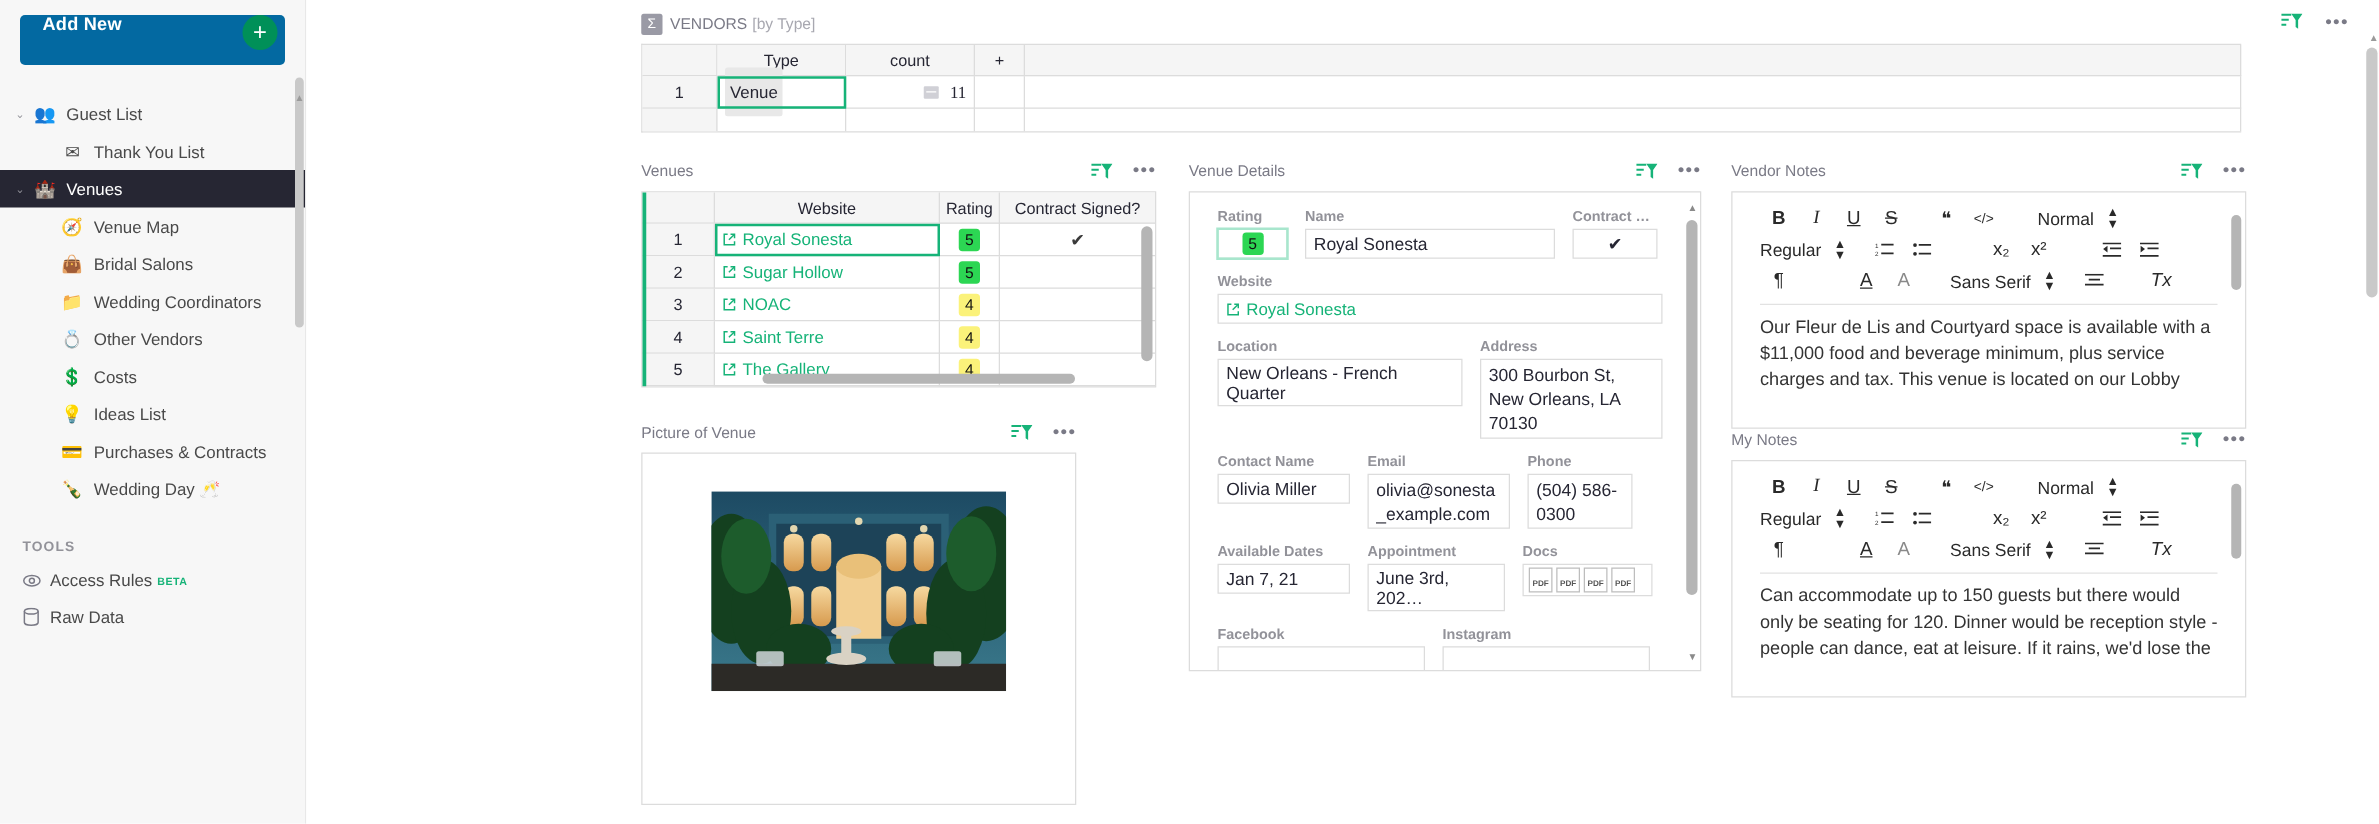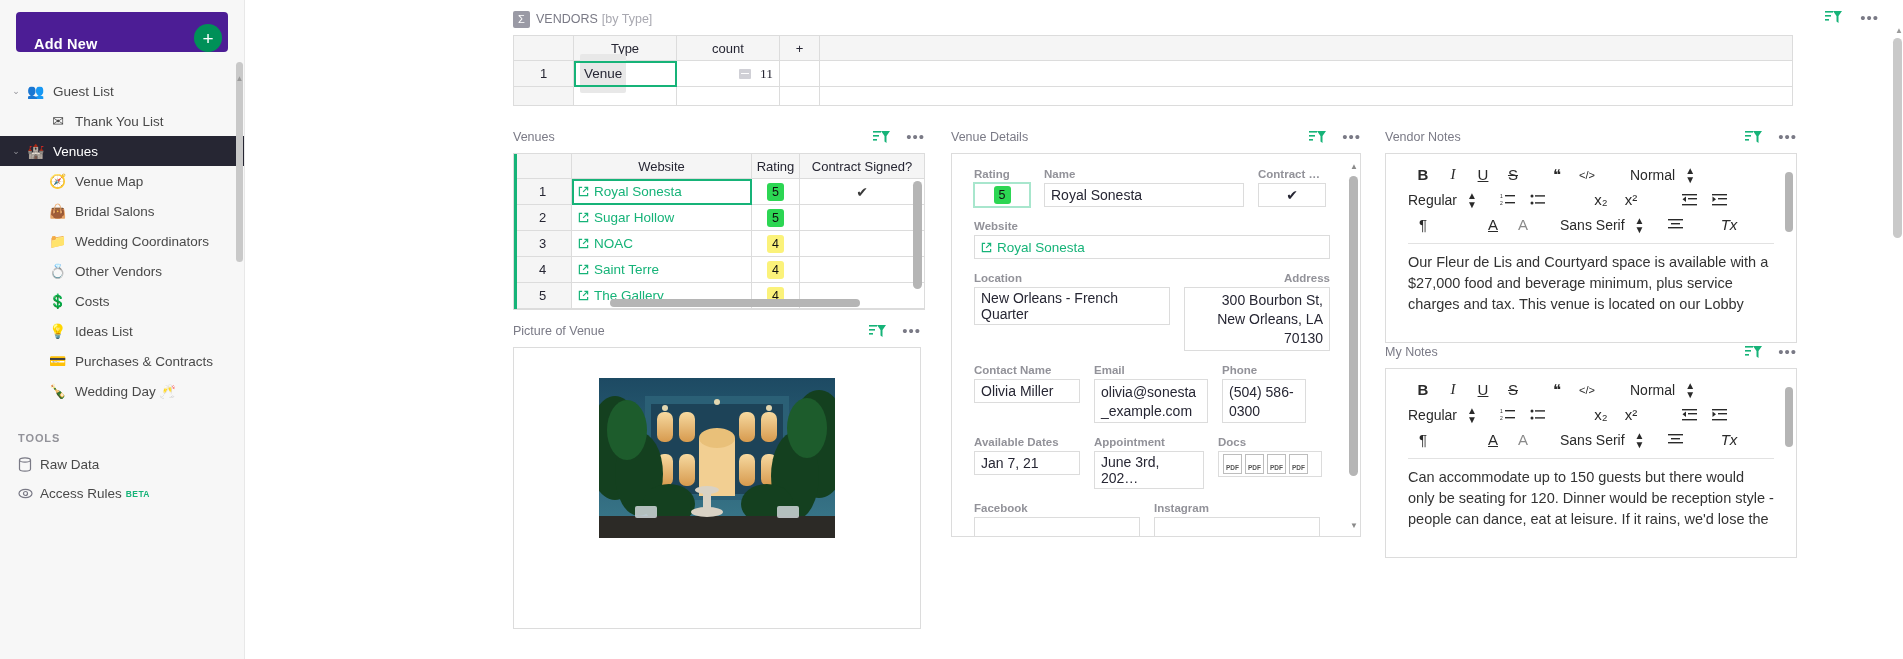--- a/index.html
+++ b/index.html
@@ -12,22 +12,22 @@
   .app { display:flex; width:1903px; height:659px; }
 
   
   .sidebar {
     width:245px; min-width:245px; height:659px;
     background:#f7f7f7; border-right:1px solid #e8e8e8;
     position:relative; overflow:hidden;
   }
   .addnew-wrap { padding:12px 16px 10px 16px; }
   .addnew {
-    height:40px; border-radius:4px; background:#4c1d95;
-    display:flex; align-items:flex-end; justify-content:space-between;
+    height:40px; border-radius:4px; background:#0369a1;
+    display:flex; align-items:flex-start; justify-content:space-between;
     padding:0 6px 0 18px; color:#fff; cursor:pointer;
   }
   .addnew-label { font-weight:bold; font-size:14.5px; letter-spacing:.2px; }
   .addnew-plus {
     width:28px; height:28px; border-radius:50%; background:#009058;
     display:flex; align-items:center; justify-content:center;
     font-size:19px; line-height:1; color:#fff;
   }
   .nav { margin-top:14px; }
   .nav-item {
@@ -152,21 +152,21 @@
   .vg-vscroll {
     position:absolute; right:2px; top:27px; width:9px; height:108px;
     background:#b5b5b5; border-radius:5px; z-index:4;
   }
   .vg-hscroll {
     position:absolute; left:96px; bottom:2px; height:8px; width:250px;
     background:#b5b5b5; border-radius:5px; z-index:4;
   }
 
   
-  .pic-widget { position:absolute; left:268px; top:320px; width:408px; }
+  .pic-widget { position:absolute; left:268px; top:335px; width:348px; }
   .pic-box {
     margin-top:5px; border:1px solid #dcdcdc; height:282px; background:#fff;
     display:flex; align-items:flex-start; justify-content:center; overflow:hidden;
   }
   .pic-inner { width:236px; height:160px; margin-top:30px; position:relative; overflow:hidden; }
 
   
   .details-widget { position:absolute; left:706px; top:126px; width:410px; }
   .details-box {
     margin-top:5px; border:1px solid #dcdcdc; background:#fff;
@@ -309,42 +309,42 @@
         </div>
         <div class="nav-item child">
           <span class="chev hidden">⌄</span>
           <span class="nav-ico">🍾</span>
           <span class="nav-label">Wedding Day 🥂</span>
         </div>
       </div>
 
     <div class="tools-head">TOOLS</div>
     <div id="tool-list">
-        <div class="tool-item">
-          <span class="tool-ico">
-            <svg width="14" height="15" viewBox="0 0 14 15">
-              <g fill="none" stroke="#7a7a86" stroke-width="1.2">
-                <ellipse cx="7" cy="3" rx="5.5" ry="2.2"></ellipse>
-                <path d="M1.5 3v9c0 1.2 2.5 2.2 5.5 2.2s5.5-1 5.5-2.2V3"></path>
-              </g>
-            </svg>
-          </span>
-          <span>Raw Data</span>
-        </div>
         <div class="tool-item">
           <span class="tool-ico">
             <svg width="15" height="15" viewBox="0 0 15 15">
               <g fill="none" stroke="#7a7a86" stroke-width="1.2">
                 <ellipse cx="7.5" cy="7.5" rx="6.5" ry="4.2"></ellipse>
                 <circle cx="7.5" cy="7.5" r="2"></circle>
               </g>
             </svg>
           </span>
           <span>Access Rules</span>
           <span class="beta">BETA</span>
+        </div>
+        <div class="tool-item">
+          <span class="tool-ico">
+            <svg width="14" height="15" viewBox="0 0 14 15">
+              <g fill="none" stroke="#7a7a86" stroke-width="1.2">
+                <ellipse cx="7" cy="3" rx="5.5" ry="2.2"></ellipse>
+                <path d="M1.5 3v9c0 1.2 2.5 2.2 5.5 2.2s5.5-1 5.5-2.2V3"></path>
+              </g>
+            </svg>
+          </span>
+          <span>Raw Data</span>
         </div>
       </div>
 
     <div class="side-scroll"></div>
     <div class="side-scroll-up">▲</div>
   </div>
 
   <div class="main">
 
     <div class="top-widget">
@@ -640,21 +640,21 @@
                 </span>
               </span>
             </div>
           </div>
 
           <div class="f-row">
             <div class="field" style="width:196px;">
               <span class="f-label">Location</span>
               <span class="f-val">New Orleans - French Quarter</span>
             </div>
-            <div class="field" style="width:146px;text-align:right;">
+            <div class="field" style="width:146px;">
               <span class="f-label">Address</span>
               <span class="f-val multi" style="height:64px;">300 Bourbon St, New Orleans, LA 70130</span>
             </div>
           </div>
 
           <div class="f-row">
             <div class="field" style="width:106px;">
               <span class="f-label">Contact Name</span>
               <span class="f-val">Olivia Miller</span>
             </div>
@@ -813,21 +813,21 @@
                     <rect x="0" y="0" width="15" height="1.4"></rect>
                     <rect x="3" y="4" width="9" height="1.4"></rect>
                     <rect x="0" y="8" width="15" height="1.4"></rect>
                   </g>
                 </svg>
             </span>
             <span class="rt-btn" style="margin-left:24px;font-style:italic;">Tx</span>
           </div>
         </div>
         <div class="rt-sep"></div>
-        <div class="rt-body">Our Fleur de Lis and Courtyard space is available with a $27,000 food and beverage minimum, plus service charges and tax. This venue is located on our Lobby</div>
+        <div class="rt-body">Our Fleur de Lis and Courtyard space is available with a $11,000 food and beverage minimum, plus service charges and tax. This venue is located on our Lobby</div>
         <div class="notes-scroll"></div>
       </div>
     </div>
 
     <div class="notes2">
       <div class="widget-title">
         <span class="t-main">My Notes</span>
         <span class="title-actions">
           <span>
             <svg class="icon-sort" viewBox="0 0 17 15">

